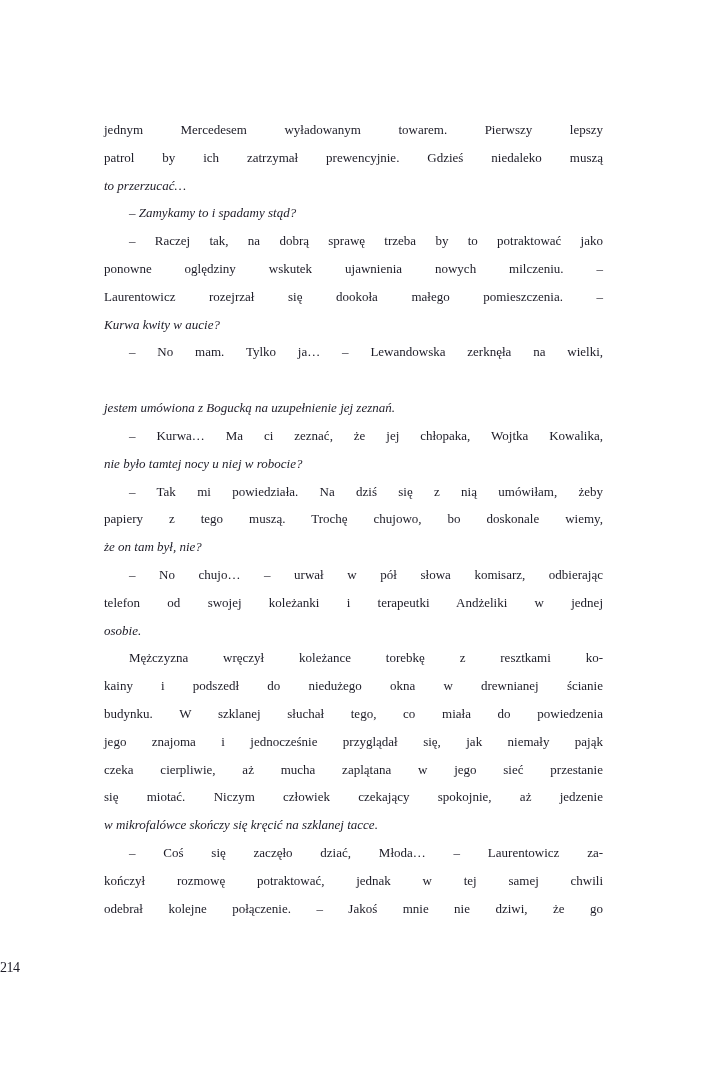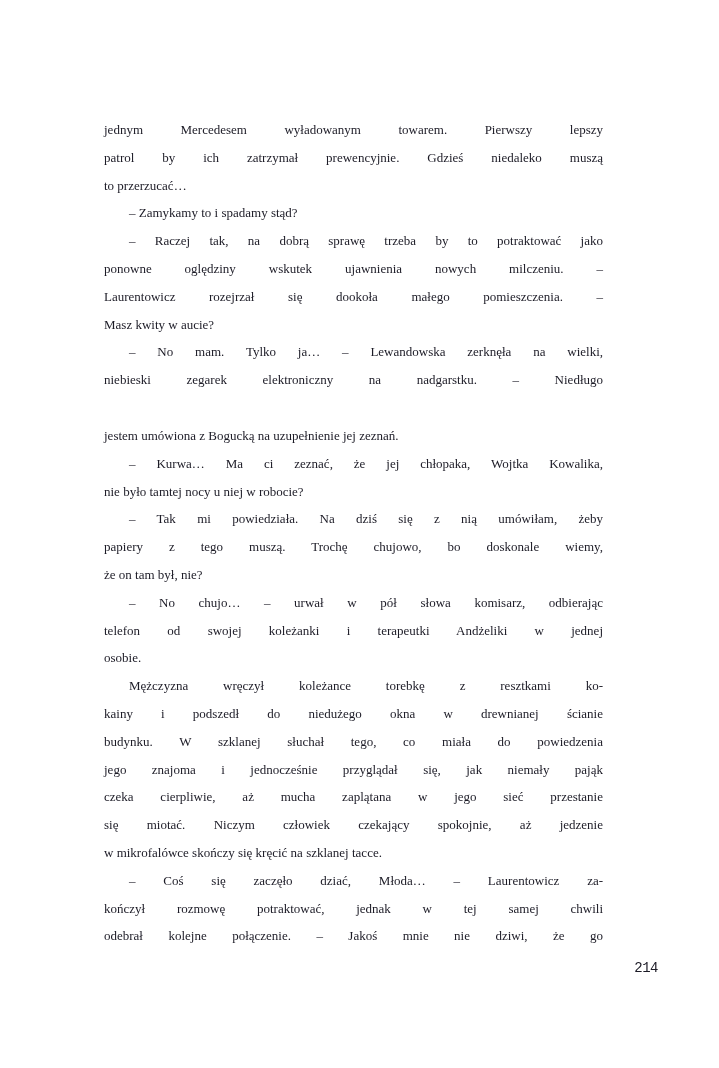--- a/index.html
+++ b/index.html
@@ -43,28 +43,29 @@
   }
   .line {
     display: block;
     white-space: nowrap;
     text-align: justify;
     text-align-last: justify;
     height: 27.8px;
   }
   .line.last {
     text-align-last: left;
+    font-style: italic;
   }
   .page-number {
     position: absolute;
     left: 0;
     width: 658px;
     top: 960px;
-    text-align: right;
-    font-family: Liberation Mono, monospace;
+    text-align: left;
+    font-family: Liberation Serif, serif;
     font-size: 14px;
     color: #1c1b26;
     letter-spacing: -0.5px;
   }
 </style>
 </head>
 <body>
 
 <div class="page">
   <div class="text-block" id="text-block">
@@ -73,25 +74,24 @@
         <span class="line" style="text-indent: 0px;">patrol by ich zatrzymał prewencyjnie. Gdzieś niedaleko muszą</span>
         <span class="line last" style="text-indent: 0px;">to przerzucać…</span>
       </div>
       <div class="para indent">
         <span class="line last" style="text-indent: 25px;">– Zamykamy to i spadamy stąd?</span>
       </div>
       <div class="para indent">
         <span class="line" style="text-indent: 25px;">– Raczej tak, na dobrą sprawę trzeba by to potraktować jako</span>
         <span class="line" style="text-indent: 0px;">ponowne oględziny wskutek ujawnienia nowych milczeniu. –</span>
         <span class="line" style="text-indent: 0px;">Laurentowicz rozejrzał się dookoła małego pomieszczenia. –</span>
-        <span class="line last" style="text-indent: 0px;">Masz kwity w aucie?</span>
+        <span class="line last" style="text-indent: 0px;">Kurwa kwity w aucie?</span>
       </div>
       <div class="para indent">
         <span class="line" style="text-indent: 25px;">– No mam. Tylko ja… – Lewandowska zerknęła na wielki,</span>
-        <span class="line" style="text-indent: 0px;">niebieski zegarek elektroniczny na nadgarstku. – Niedługo</span>
         <span class="line last" style="text-indent: 0px; margin-top: 28px;">jestem umówiona z Bogucką na uzupełnienie jej zeznań.</span>
       </div>
       <div class="para indent">
         <span class="line" style="text-indent: 25px;">– Kurwa… Ma ci zeznać, że jej chłopaka, Wojtka Kowalika,</span>
         <span class="line last" style="text-indent: 0px;">nie było tamtej nocy u niej w robocie?</span>
       </div>
       <div class="para indent">
         <span class="line" style="text-indent: 25px;">– Tak mi powiedziała. Na dziś się z nią umówiłam, żeby</span>
         <span class="line" style="text-indent: 0px;">papiery z tego muszą. Trochę chujowo, bo doskonale wiemy,</span>
         <span class="line last" style="text-indent: 0px;">że on tam był, nie?</span>

